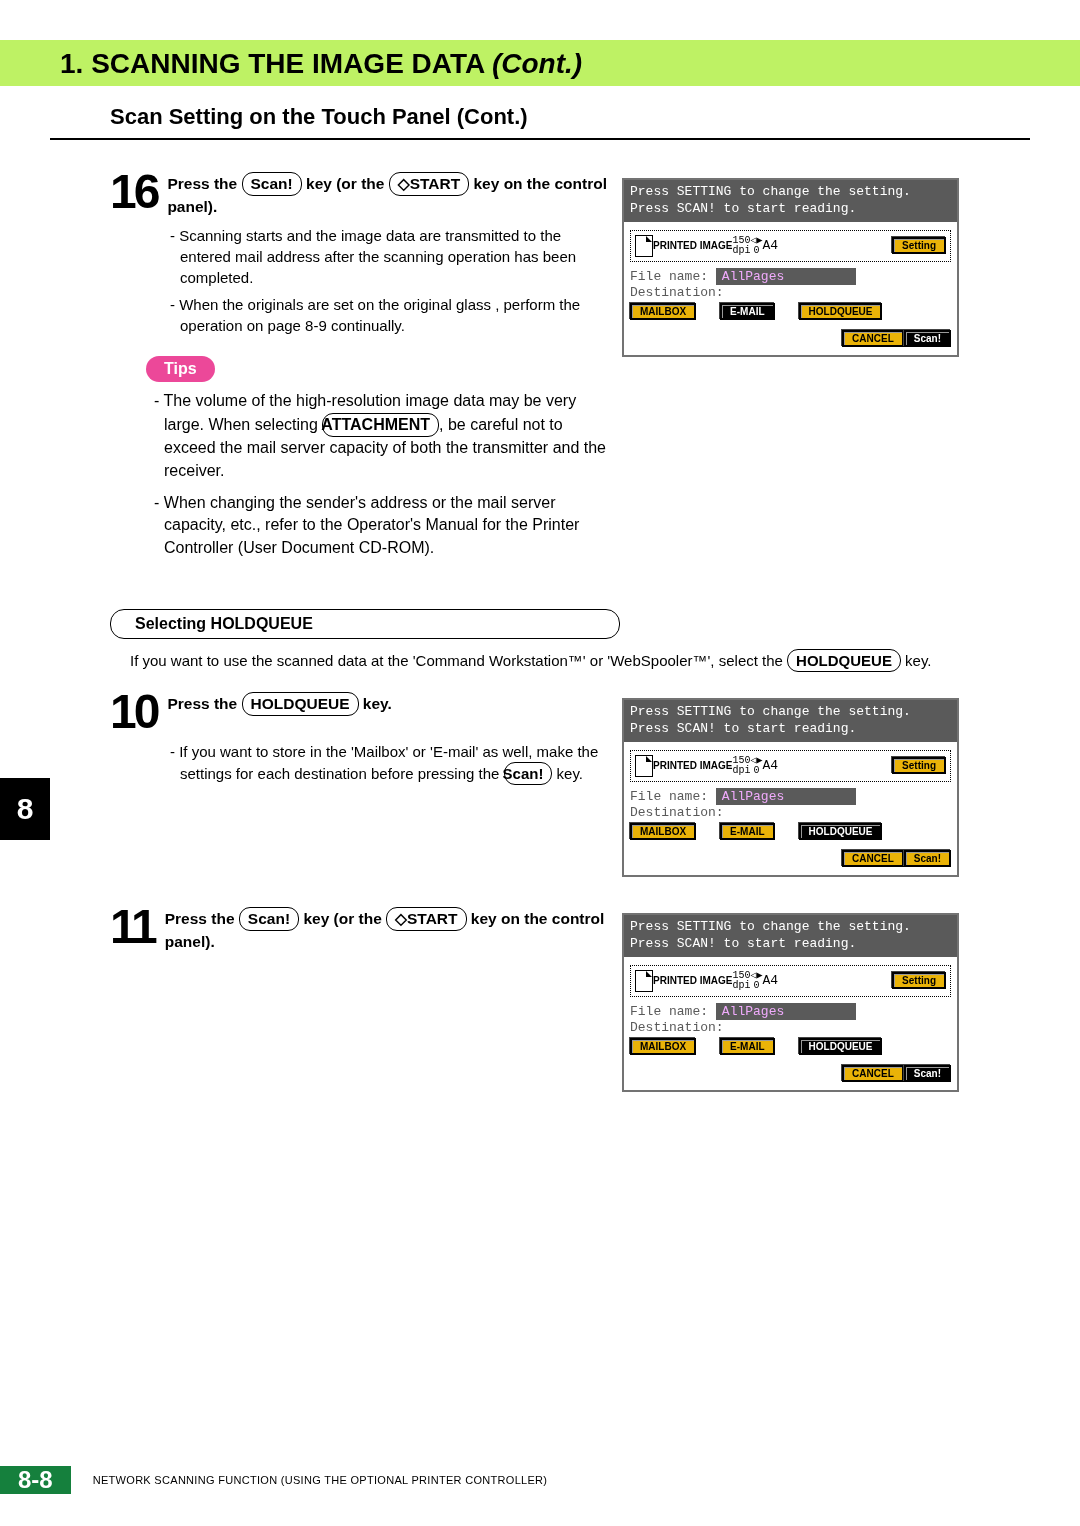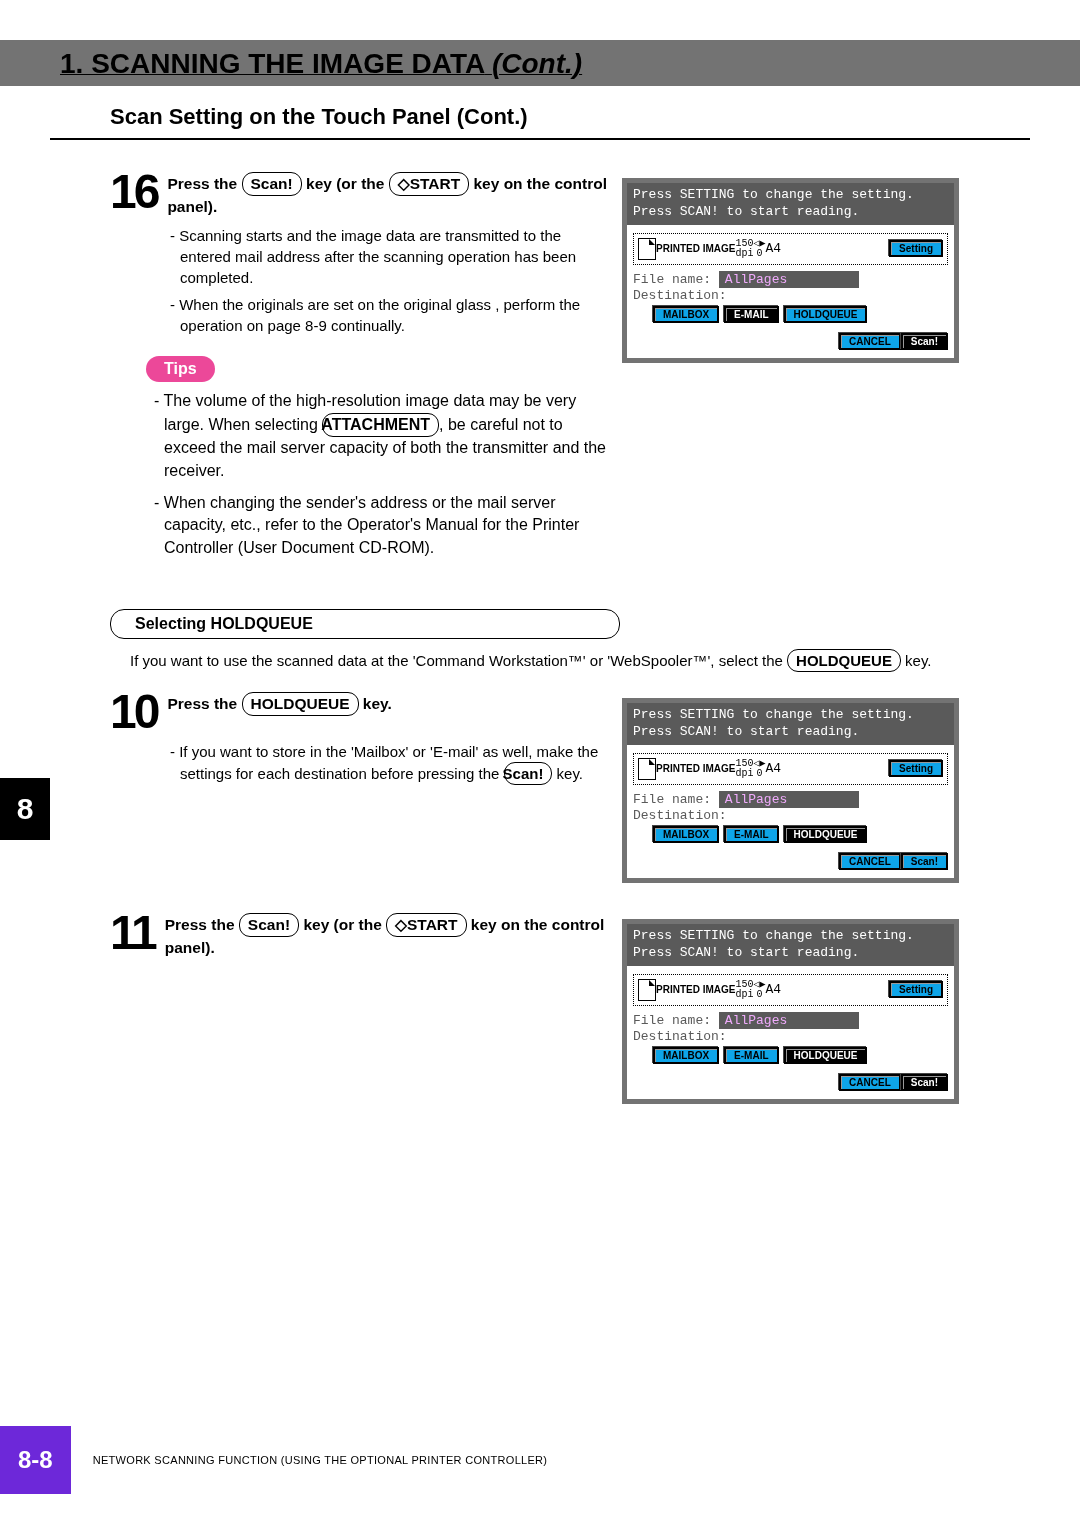--- a/index.html
+++ b/index.html
@@ -7,25 +7,24 @@
       font-family: Arial, Helvetica, sans-serif;
       width: 1080px;
       height: 1526px;
       background: #fff;
       position: relative;
     }
     .page {
       padding: 40px 50px 0 50px;
     }
     .chapter-title-bar {
-      background: #737373;
+      background: #bef264;
       padding: 8px 12px 6px 60px;
       margin-left: -50px;
       margin-right: -50px;
-      text-decoration: underline;
     }
     .chapter-title {
       font-size: 28px;
       font-weight: bold;
       color: #000;
     }
     .chapter-title-italic {
       font-style: italic;
     }
     .section-title {
@@ -123,21 +122,21 @@
       width: 510px;
       text-align: left;
     }
     .intro-text {
       margin-left: 80px;
       margin-bottom: 18px;
       font-size: 15px;
       line-height: 1.4;
     }
     .screen {
-      border: 5px solid #737373;
+      border: 2px solid #737373;
       width: 337px;
       font-family: 'Courier New', monospace;
       font-size: 13px;
       margin-bottom: 20px;
       margin-top: 8px;
     }
     .screen-header {
       background: #5a5a5a;
       color: #fff;
       padding: 4px 6px;
@@ -181,44 +180,44 @@
       font-size: 10px;
       line-height: 1;
       text-align: center;
     }
     .btn-rect {
       border: 2px solid #000;
       padding: 1px 8px;
       font-family: Arial;
       font-weight: bold;
       font-size: 10px;
-      background: #0ea5e9;
+      background: #eab308;
       box-shadow: 1px 1px 0 #999 inset, -1px -1px 0 #444;
       display: inline-block;
     }
     .btn-rect.dark {
       background: #000;
       color: #fff;
     }
     .filename-box {
       background: #5a5a5a;
       color: #f0abfc;
       padding: 1px 6px;
       display: inline-block;
       min-width: 140px;
     }
     .screen-label {
       color: #5a5a5a;
       font-size: 13px;
     }
     .dest-row {
       display: flex;
-      gap: 5px;
+      gap: 24px;
       margin-top: 3px;
-      margin-left: 20px;
+      margin-left: 0;
     }
     .bottom-row {
       display: flex;
       justify-content: flex-end;
       margin-top: 10px;
     }
     .side-tab {
       position: absolute;
       left: 0;
       top: 778px;
@@ -233,25 +232,25 @@
       font-weight: bold;
     }
     .footer {
       position: absolute;
       bottom: 32px;
       left: 0;
       display: flex;
       align-items: center;
     }
     .page-num {
-      background: #6d28d9;
+      background: #15803d;
       color: #fff;
       font-size: 24px;
       font-weight: bold;
-      padding: 20px 18px;
+      padding: 0 18px;
     }
     .footer-text {
       font-size: 11px;
       margin-left: 22px;
       letter-spacing: 0.3px;
     }
     .setting-right { margin-left: auto; }
   </style>
 </head>
 <body>

